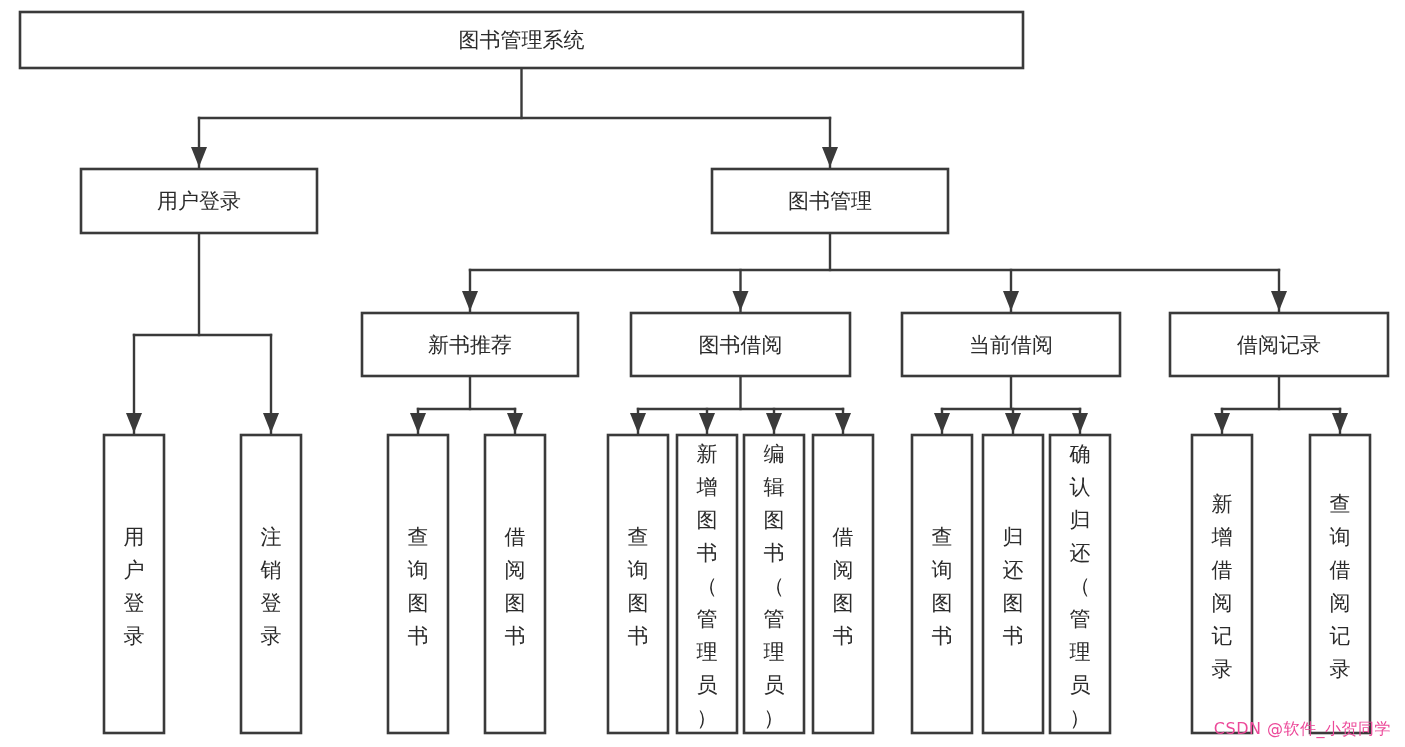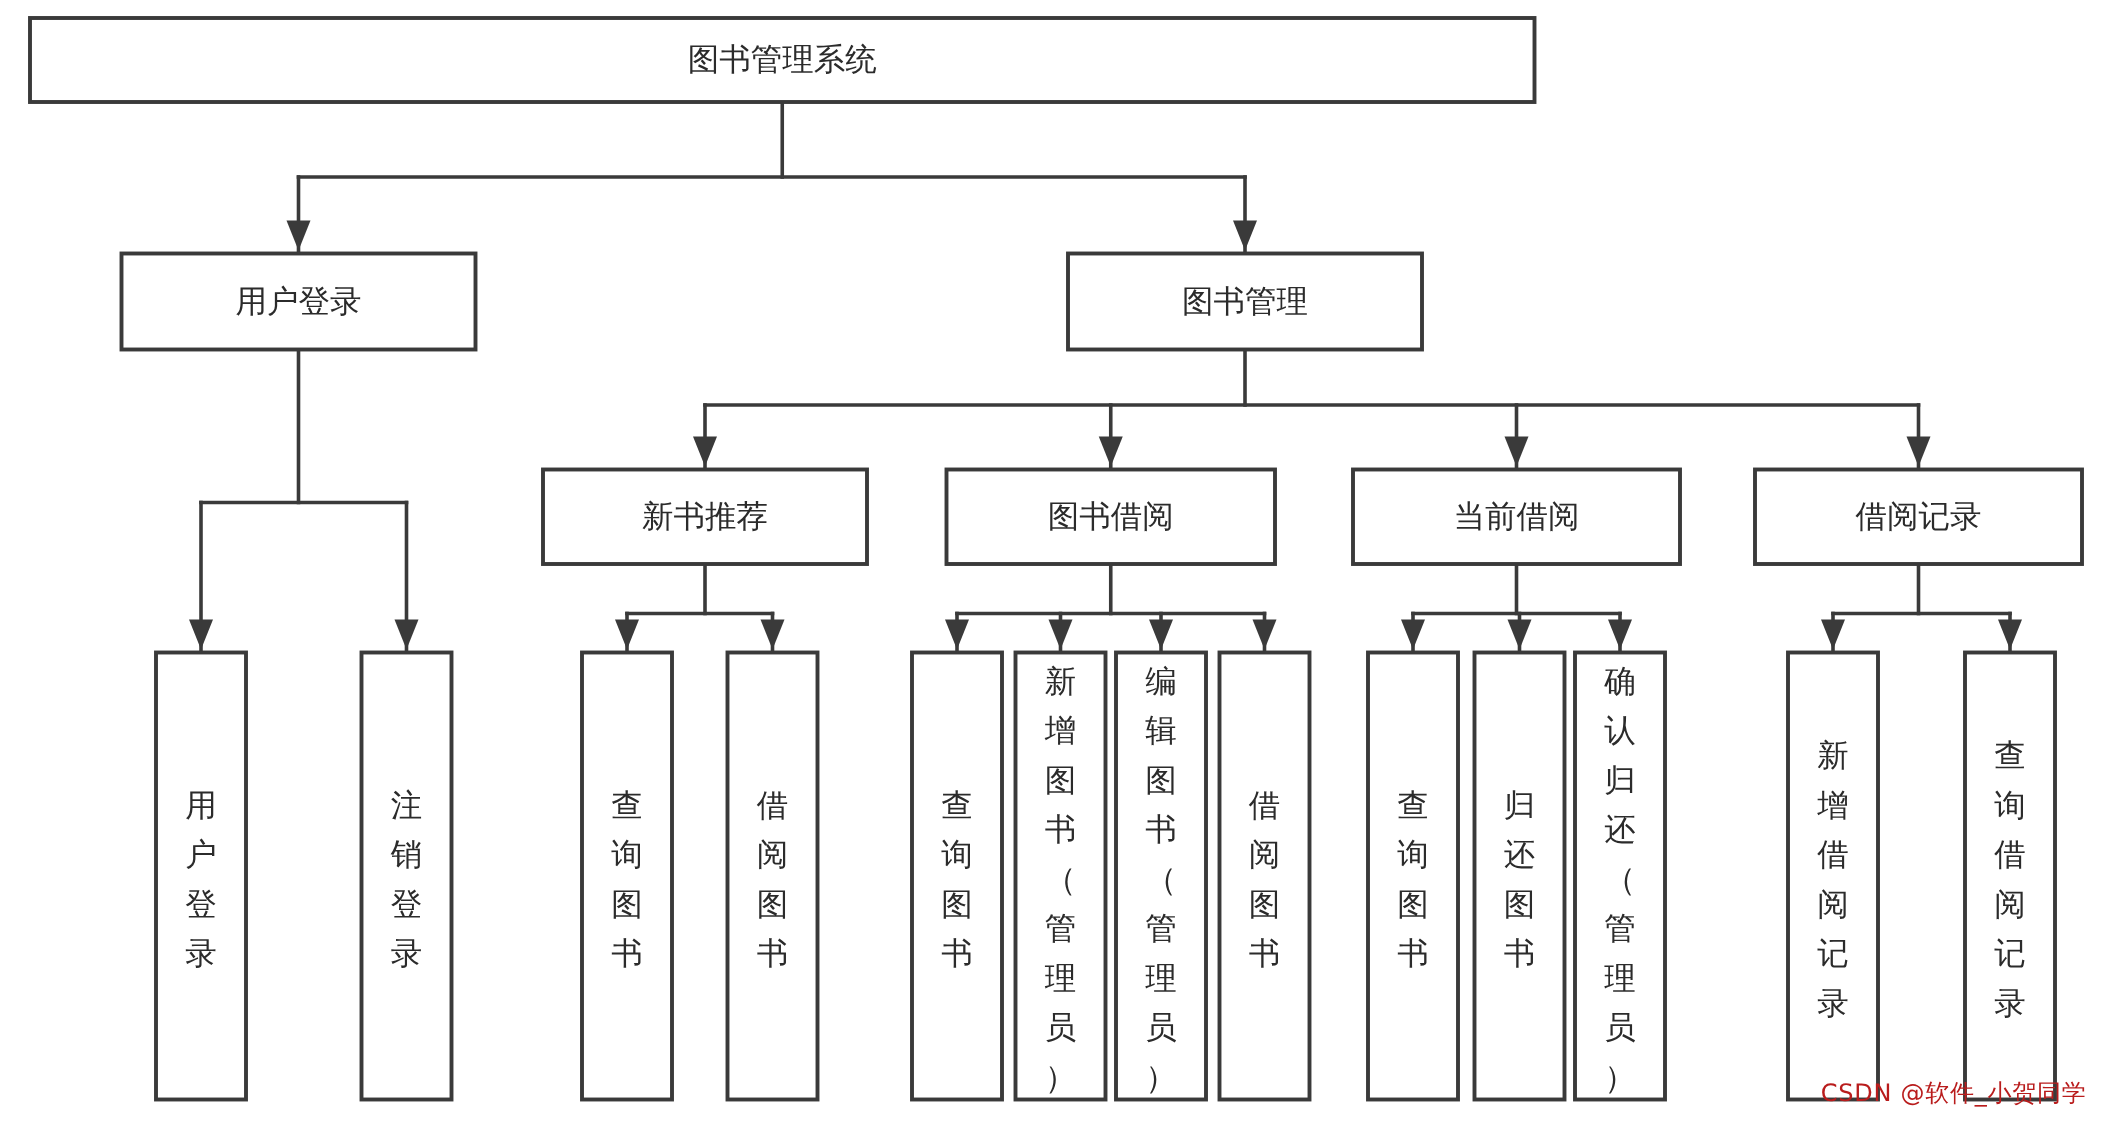--- a/index.html
+++ b/index.html
@@ -52,21 +52,21 @@
     fill: #2b2b2b;
     font-size: 21px;
     text-anchor: middle;
   }
   .watermark {
     position: absolute;
     right: 14px;
     bottom: 7px;
     font-family: "DejaVu Sans", "Liberation Sans", sans-serif;
     font-size: 16px;
-    color: #b91c1c;
+    color: #ec4899;
     letter-spacing: 0.5px;
     white-space: nowrap;
     pointer-events: none;
   }
 </style>
 </head>
 <body>
 
 <div id="diagram-root">
   <svg class="flowchart" viewBox="0 0 1405 747" xmlns="http://www.w3.org/2000/svg">

